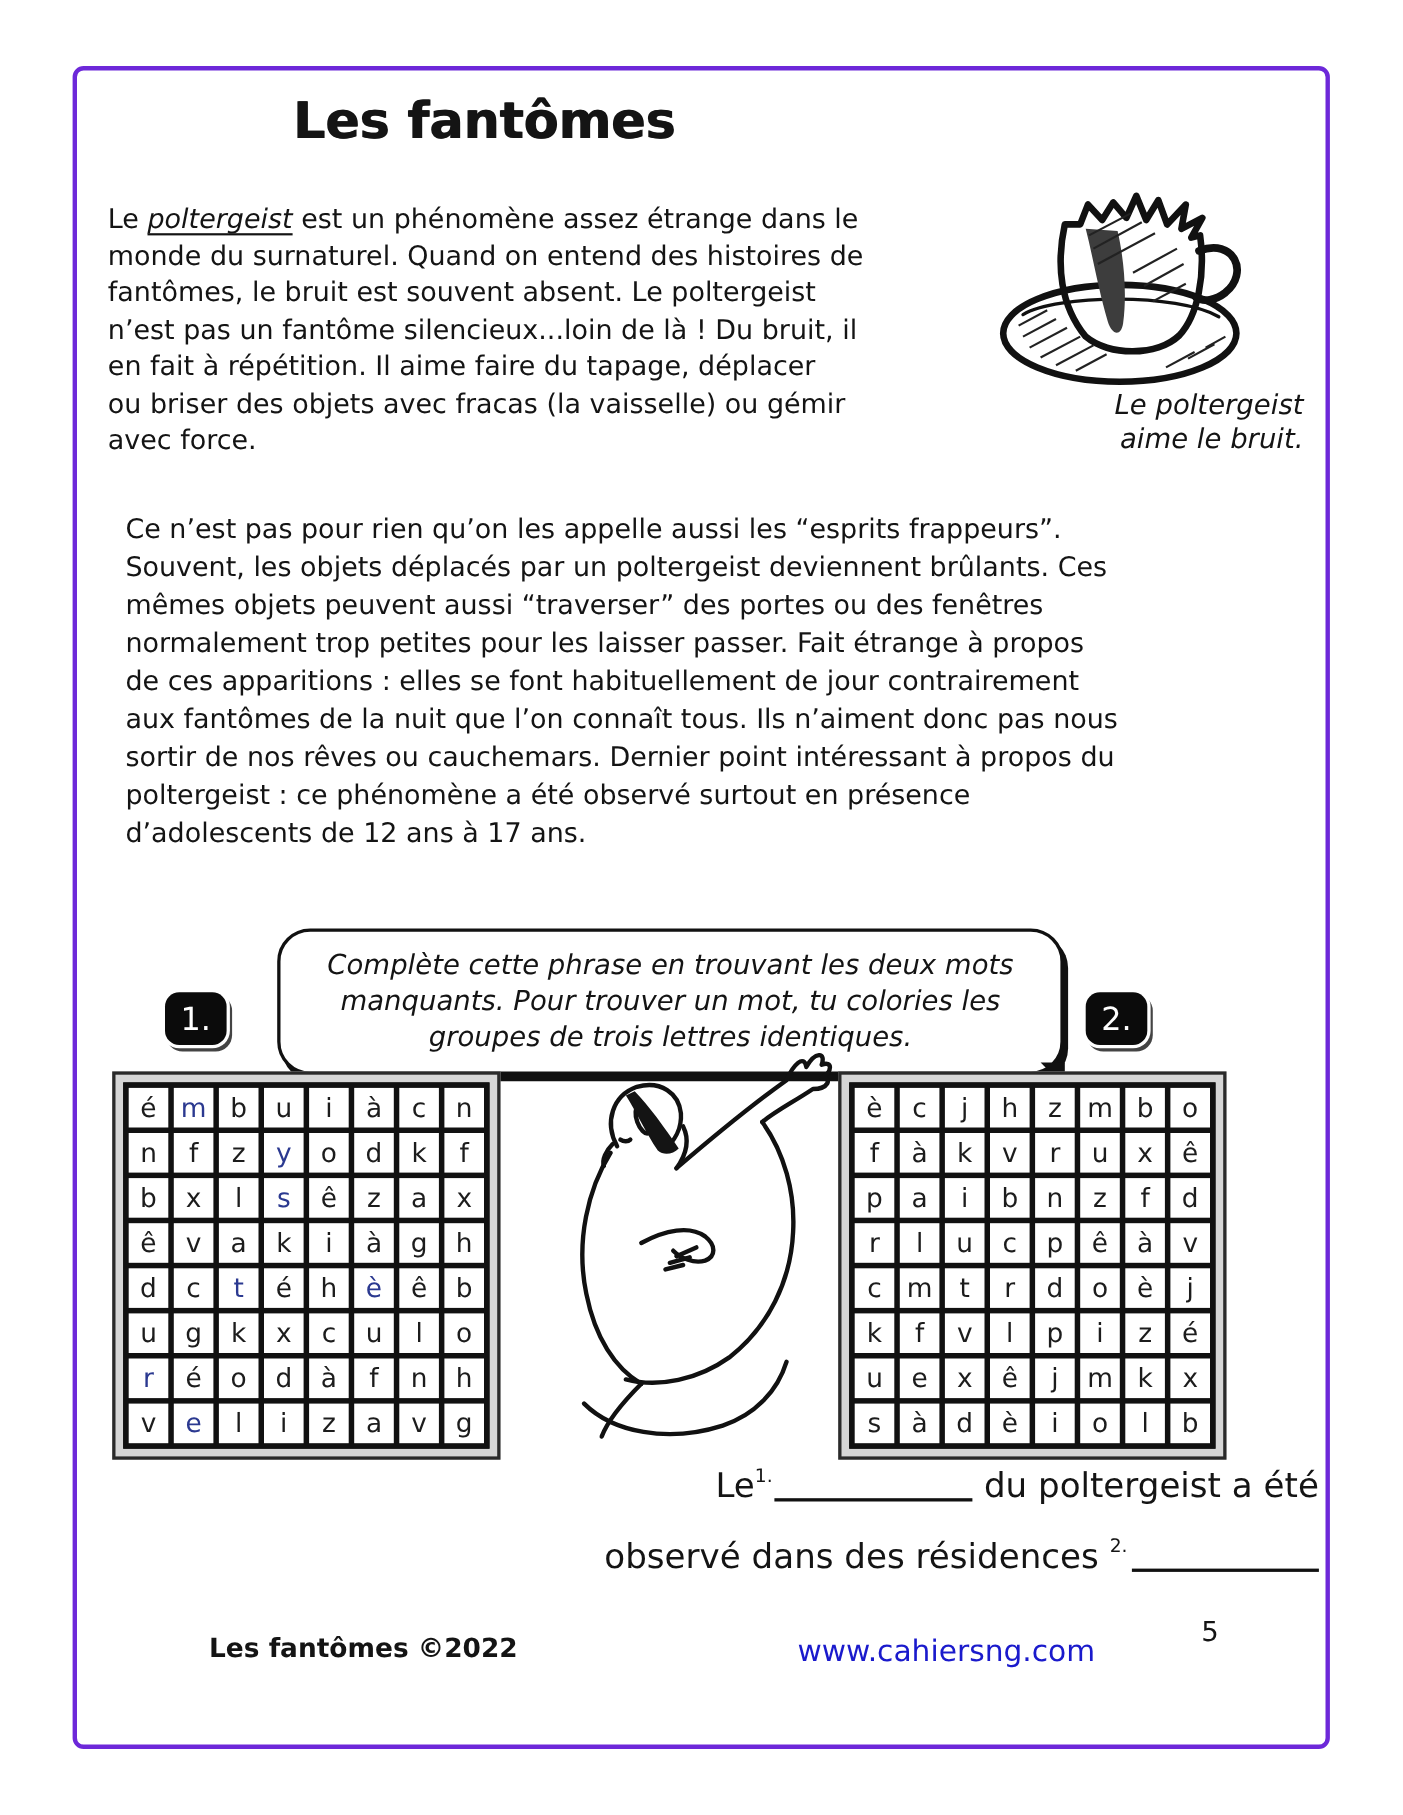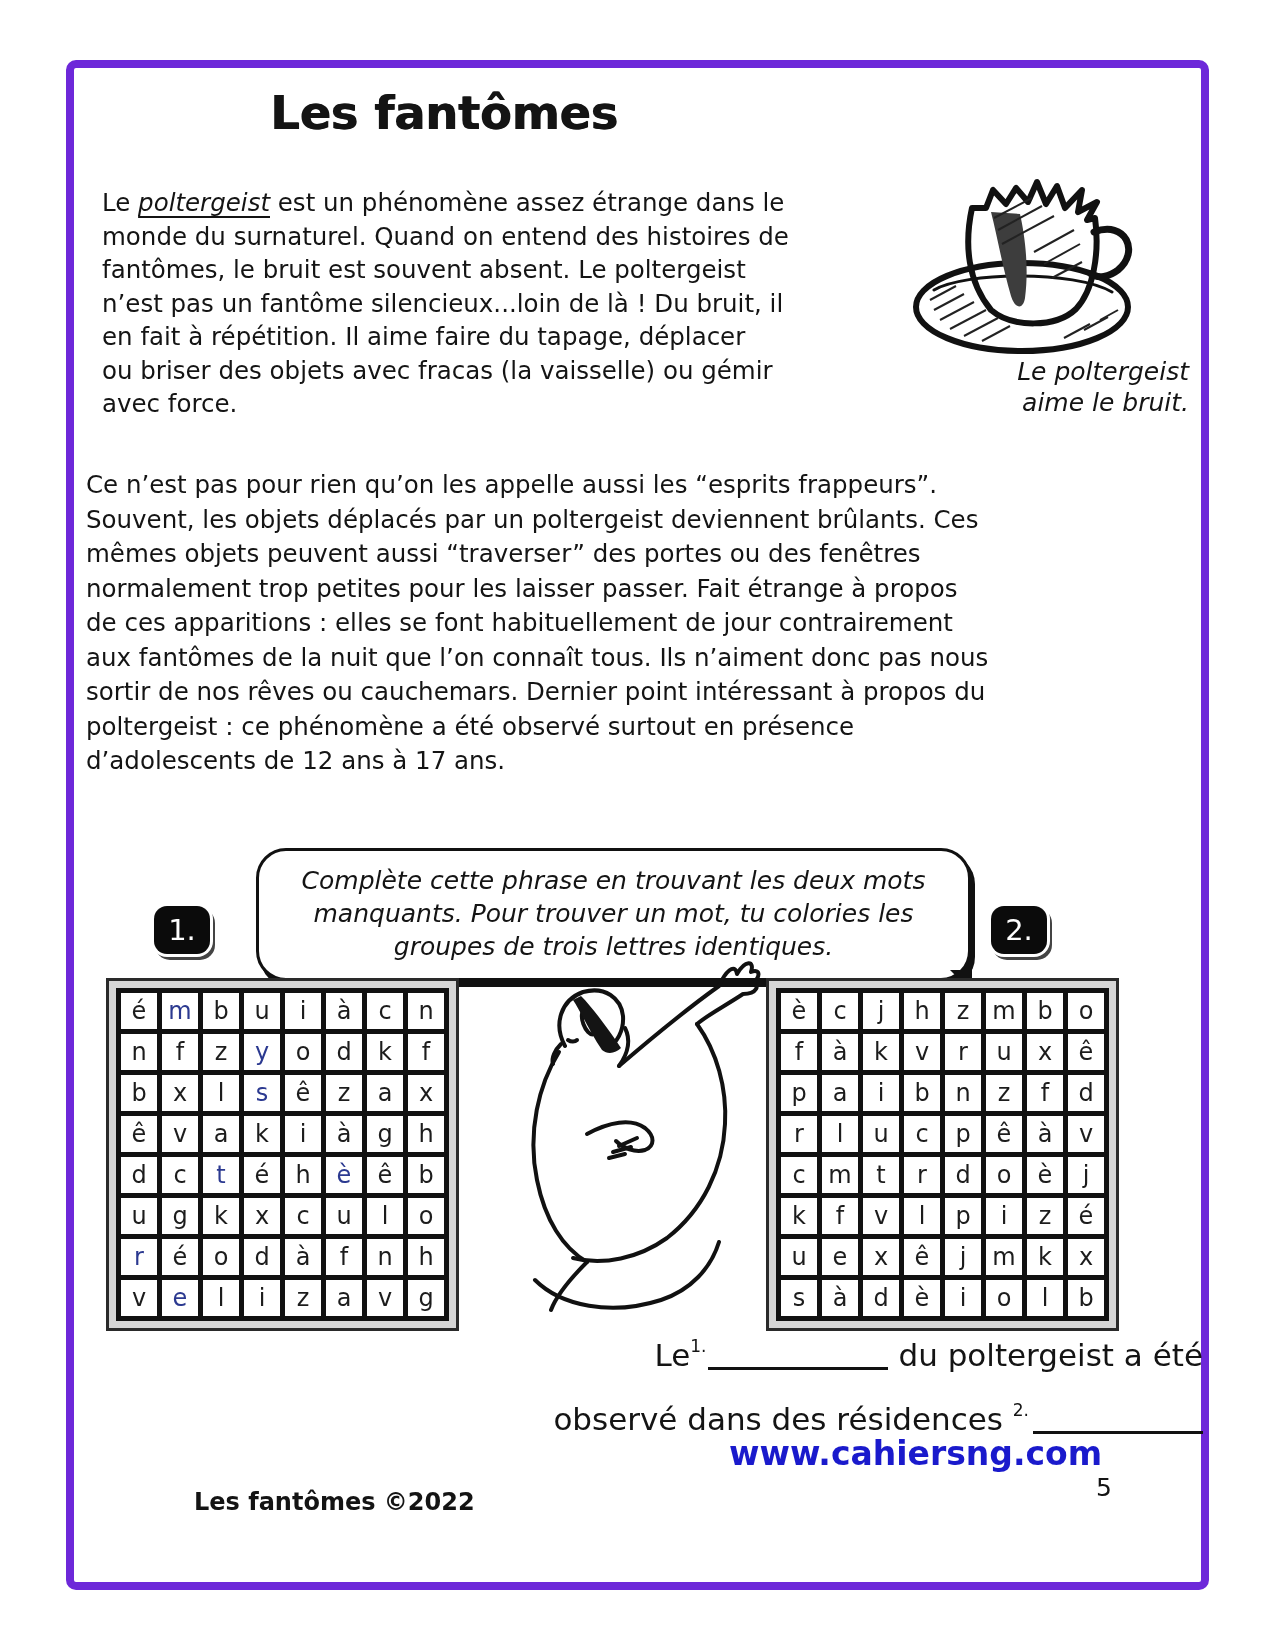--- a/index.html
+++ b/index.html
@@ -9,21 +9,21 @@
   }
   *{margin:0;padding:0;box-sizing:border-box;}
   html,body{background:#ffffff;}
   body{
     width:1275px;height:1650px;position:relative;
     font-family:"DejaVu Sans","Liberation Sans",sans-serif;
     color:var(--ink);
   }
   .frame{
     position:absolute;left:66px;top:60px;width:1143px;height:1530px;
-    border:8px solid #6d28d9;border-radius:10px;background:#fff;
+    border:4px solid #6d28d9;border-radius:10px;background:#fff;
   }
   .abs{position:absolute;}
 
   
   .title{
     left:170px;top:18px;width:400px;text-align:center;
     font-size:46px;font-weight:800;letter-spacing:0px;
     text-shadow:1px 0 0 var(--ink);
   }
   .name-row{left:600px;top:32px;font-size:29px;white-space:nowrap;}
@@ -31,21 +31,21 @@
 
   
   .para1{left:28px;top:118px;width:790px;font-size:24.5px;line-height:1.37;white-space:pre-line;}
   .para1 .lead-word{font-style:italic;text-decoration:underline;text-underline-offset:5px;}
 
   
   .cup{left:820px;top:92px;}
   .cup-caption{left:835px;top:288px;width:280px;text-align:right;font-style:italic;font-size:25px;line-height:1.25;white-space:pre-line;}
 
   
-  .para2{left:12px;top:400px;width:1030px;font-size:24.5px;line-height:1.41;white-space:pre-line;}
+  .para2{left:44px;top:400px;width:1030px;font-size:24.5px;line-height:1.41;white-space:pre-line;}
 
   
   .bubble{
     left:182px;top:732px;width:715px;min-height:128px;
     border:3.5px solid #111;border-radius:30px;
     box-shadow:4px 6px 0 0 #111;
     padding:13px 26px 15px 26px;background:#fff;
     font-style:italic;font-size:25px;line-height:1.32;text-align:center;white-space:pre-line;margin-top:48px;
   }
   .bubble::after{
@@ -85,21 +85,21 @@
   .sentence{left:0;width:1129px;text-align:center;font-size:31px;}
   .sentence1{top:1268px;text-align:right;}
   .sentence2{top:1332px;text-align:right;}
   .sup{font-size:17px;vertical-align:14px;}
   .blank{display:inline-block;border-bottom:3.5px solid #111;height:28px;vertical-align:-4px;}
   .blank1{width:180px;margin:0 10px 0 2px;}
   .blank2{width:170px;margin-left:4px;}
 
   
   .footer-copy{left:120px;top:1420px;font-size:24px;font-weight:700;}
-  .footer-link{left:655px;top:1366px;font-size:33px;font-weight:700;color:var(--link-blue);}
+  .footer-link{left:655px;top:1422px;font-size:27px;font-weight:400;color:var(--link-blue);}
   .page-num{left:1022px;top:1405px;font-size:25px;}
 
   svg .stroke{fill:none;stroke:#111;stroke-linecap:round;stroke-linejoin:round;}
 </style>
 </head>
 <body>
 
 <div class="frame">
 
   <div class="abs title">Les fantômes</div>

